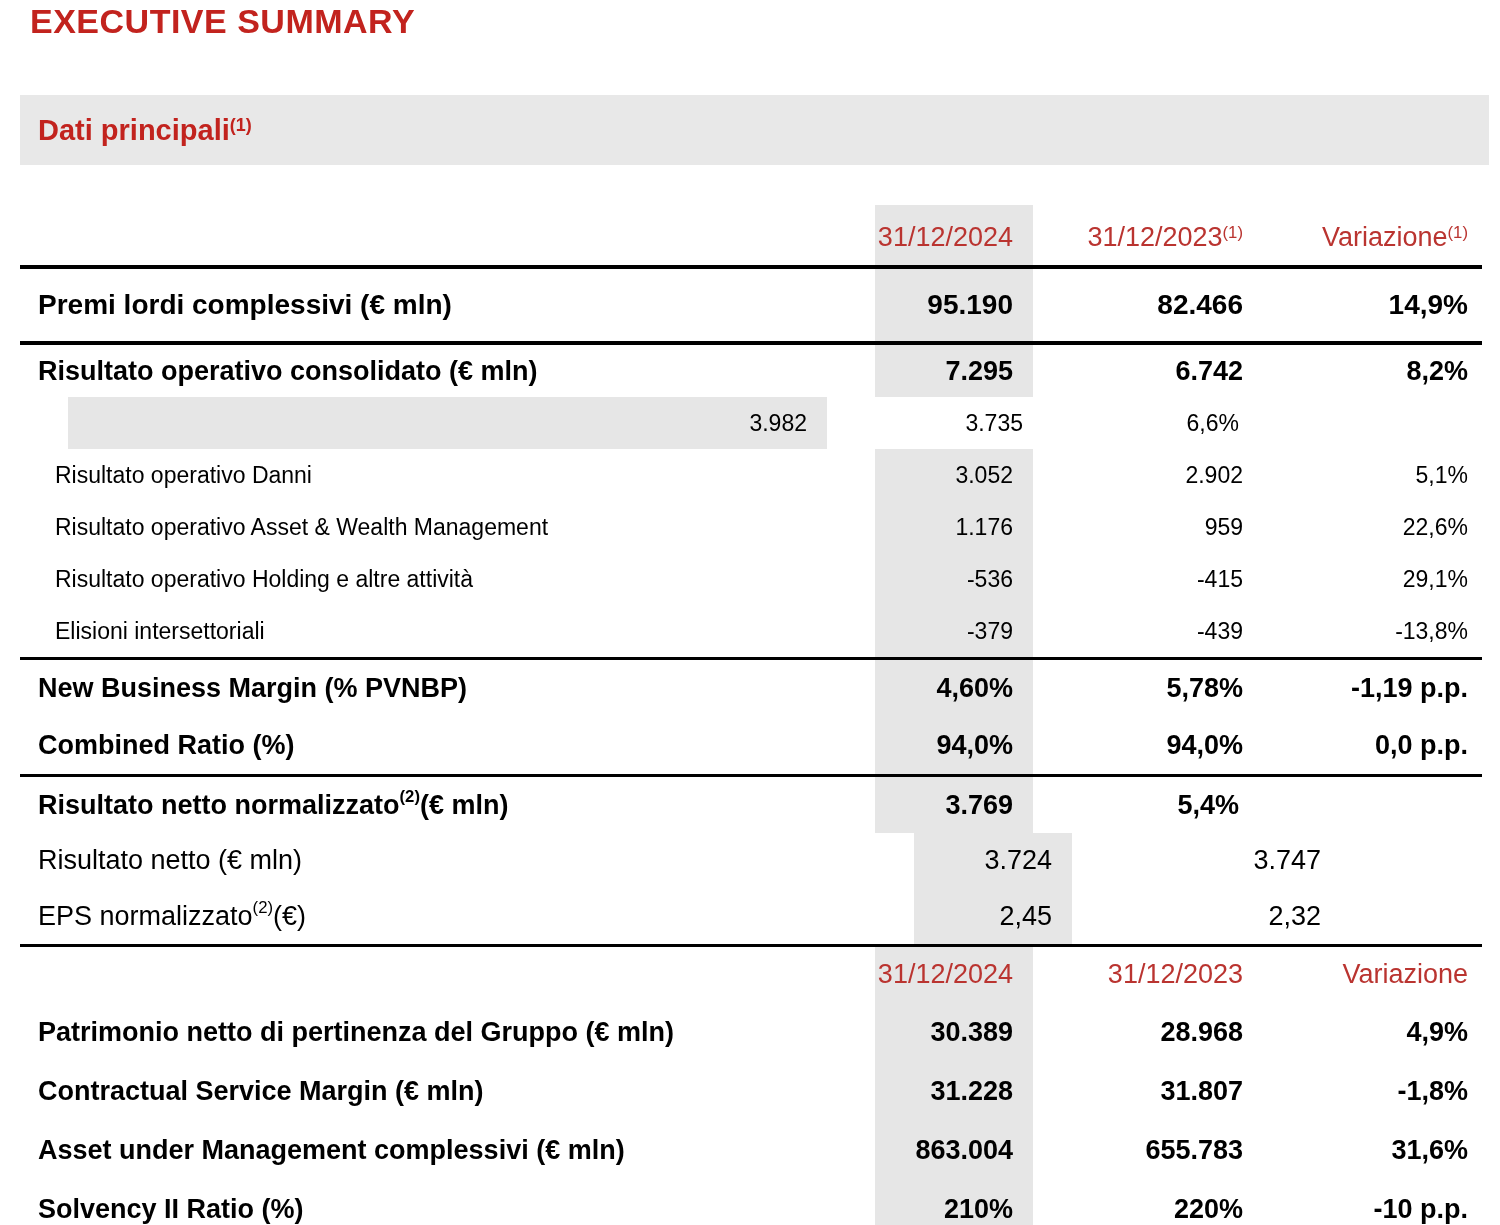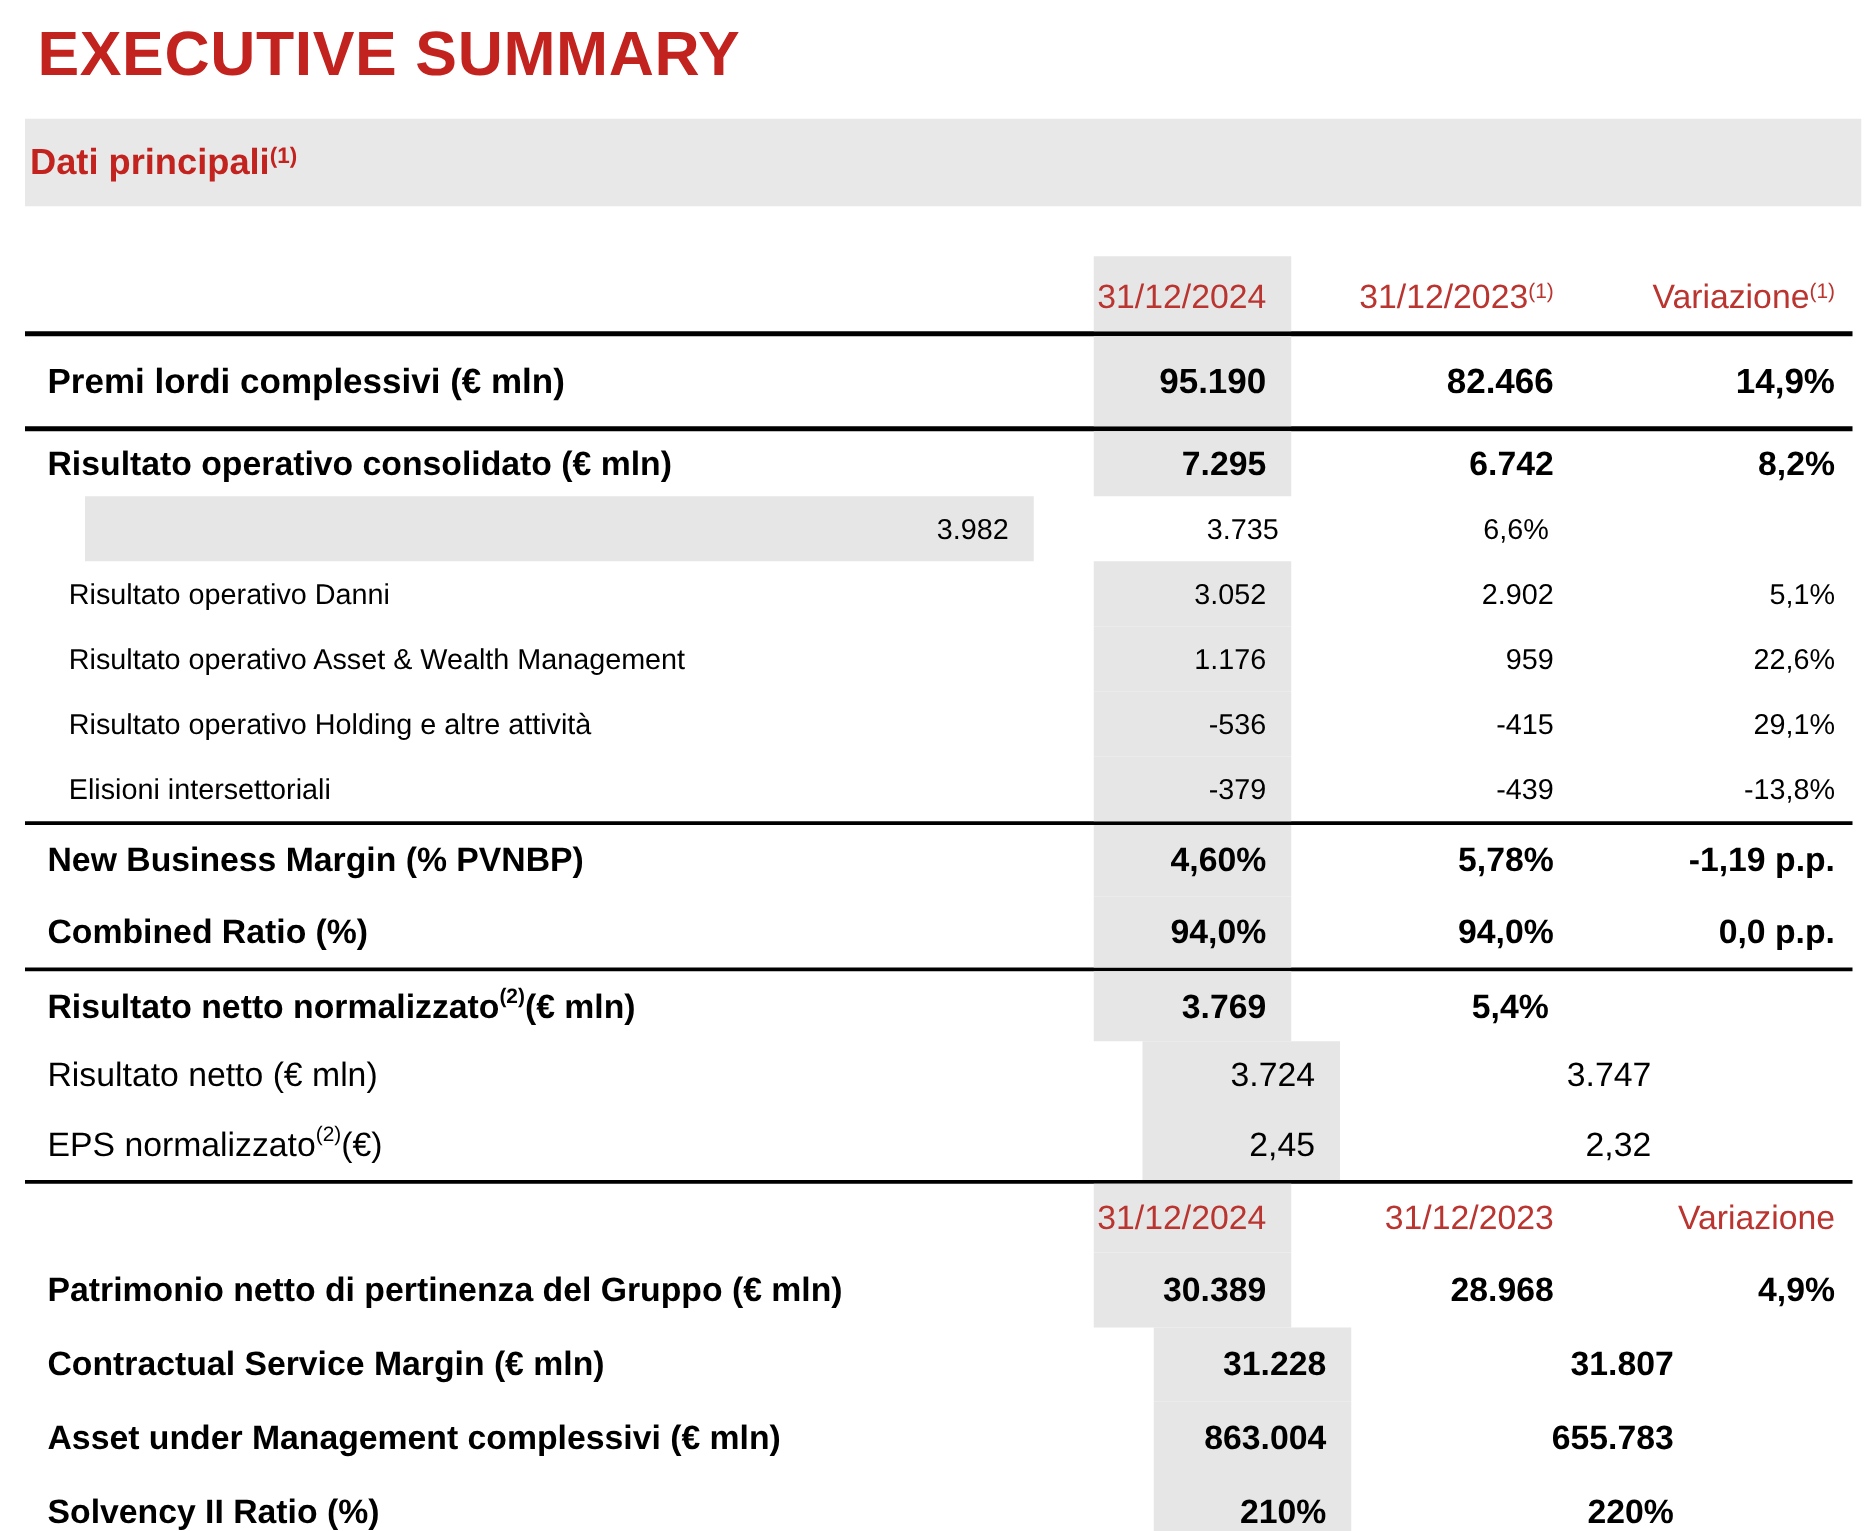--- a/index.html
+++ b/index.html
@@ -4,30 +4,30 @@
 <style>
   * { margin: 0; padding: 0; box-sizing: border-box; }
   html, body { background: #ffffff; }
   body {
     width: 1500px; height: 1225px;
     position: relative; overflow: hidden;
     font-family: "Liberation Sans", "DejaVu Sans", sans-serif;
     color: #000;
   }
   .page-title {
-    position: absolute; left: 30px; top: 14px;
-    font-size: 50px; font-weight: 700; letter-spacing: 0.5px;
+    position: absolute; left: 30px; top: 2px;
+    font-size: 34px; font-weight: 700; letter-spacing: 0.5px;
     color: var(--title-red, #c2231e);
     text-align: center;
   }
   .banner {
     position: absolute; left: 20px; top: 95px;
     width: 1469px; height: 70px;
     background: var(--banner-gray, #e8e8e8);
-    display: flex; align-items: center; padding-left: 4px;
+    display: flex; align-items: center; padding-left: 18px;
   }
   .banner-heading {
     font-size: 29px; font-weight: 700;
     color: var(--title-red, #c2231e);
   }
   .sup {
     font-size: 0.62em; position: relative; top: -0.45em; letter-spacing: 0;
   }
   .data-table {
     position: absolute; left: 20px; top: 205px; width: 1462px;
@@ -59,21 +59,21 @@
   }
   .row.r-xl   { height: 72px; font-size: 28px; font-weight: 700; }
   .row.r-bold { font-size: 27px; font-weight: 700; }
   .row.r-reg  { font-size: 27px; font-weight: 400; gap: 39px; }
   .row.r-sub  { height: 52px; font-size: 23px; font-weight: 400; }
   .row.r-sub .cell.label { padding-left: 35px; }
   .row.h52 { height: 52px; }
   .row.h55 { height: 55px; }
   .row.h56 { height: 56px; }
   .row.h57 { height: 57px; }
-  .row.h59 { height: 59px; gap: 48px; }
+  .row.h59 { height: 59px; }
   .row.h60 { height: 60px; }
 </style>
 </head>
 <body>
 
 <h1 class="page-title">EXECUTIVE SUMMARY</h1>
 
 <div class="banner">
   <h2 class="banner-heading"><span>Dati principali</span><span class="sup">(1)</span></h2>
 </div>

